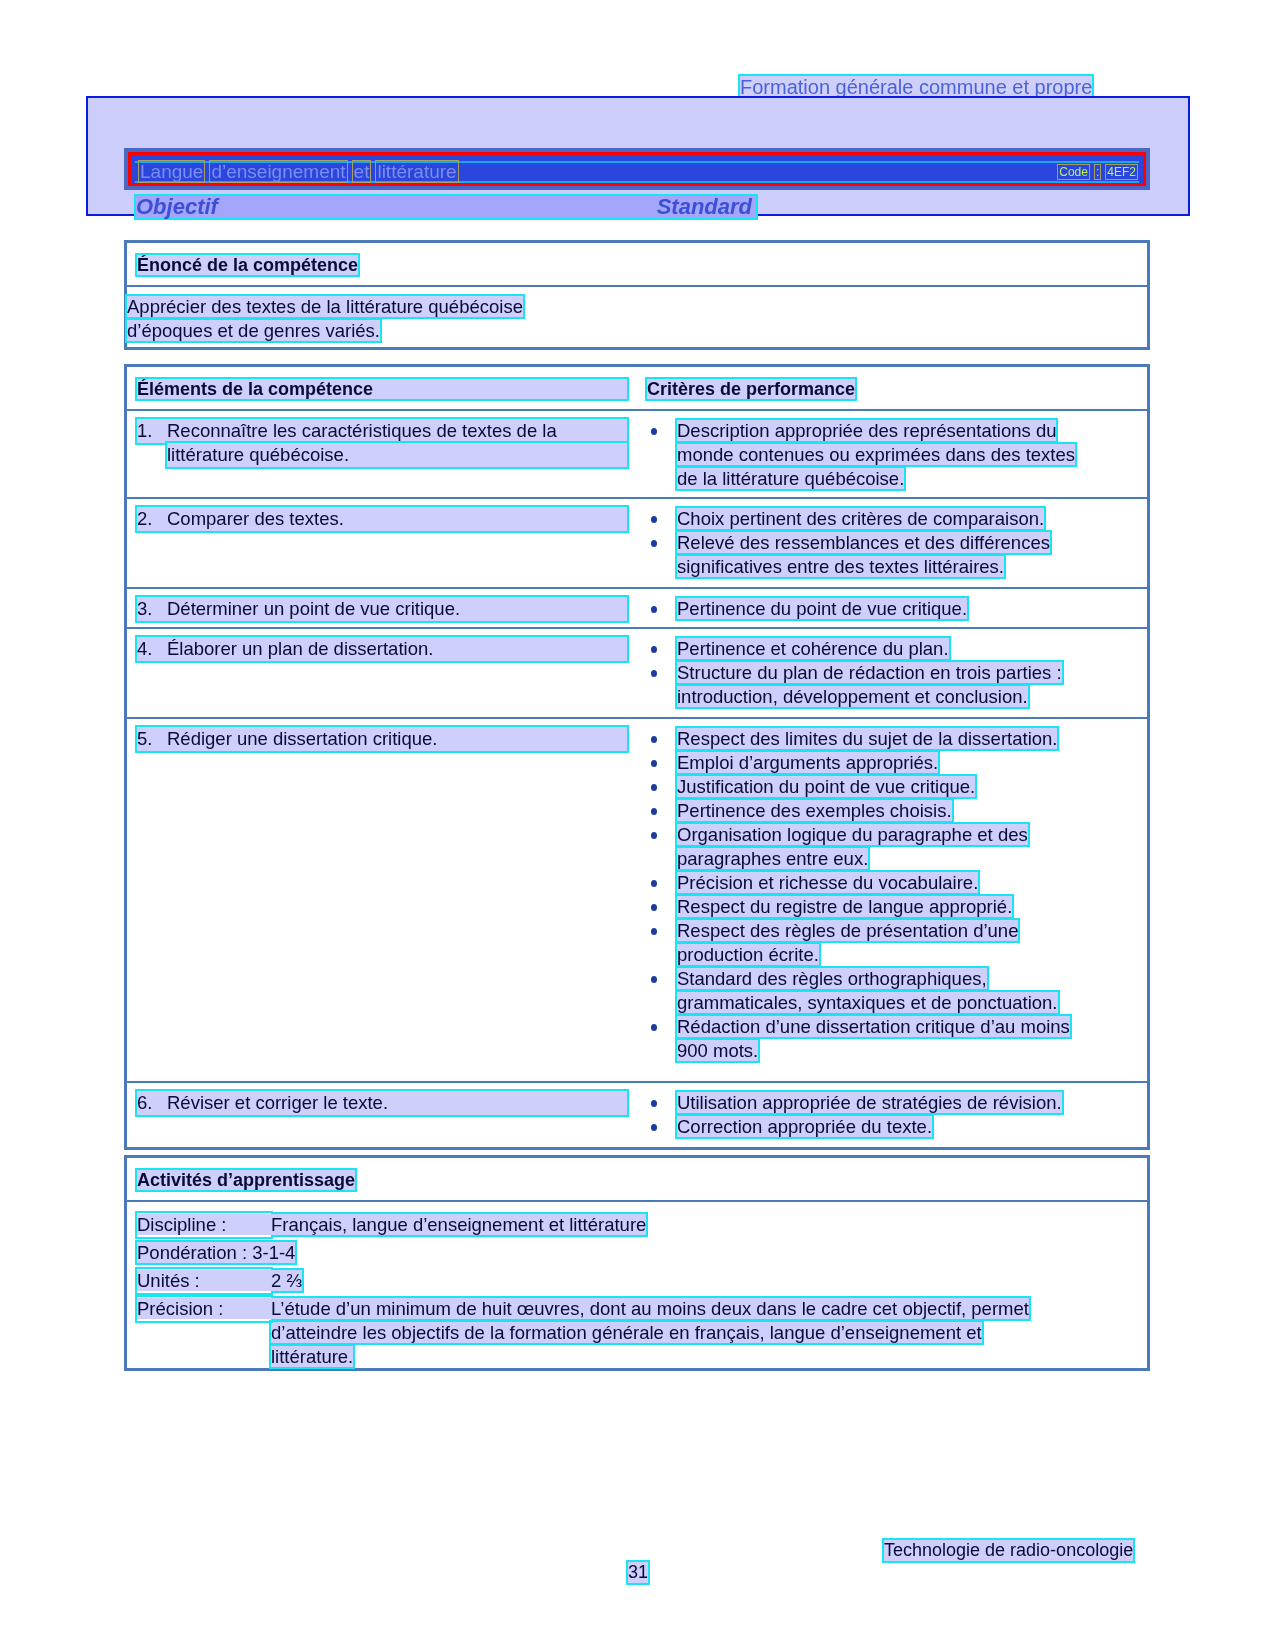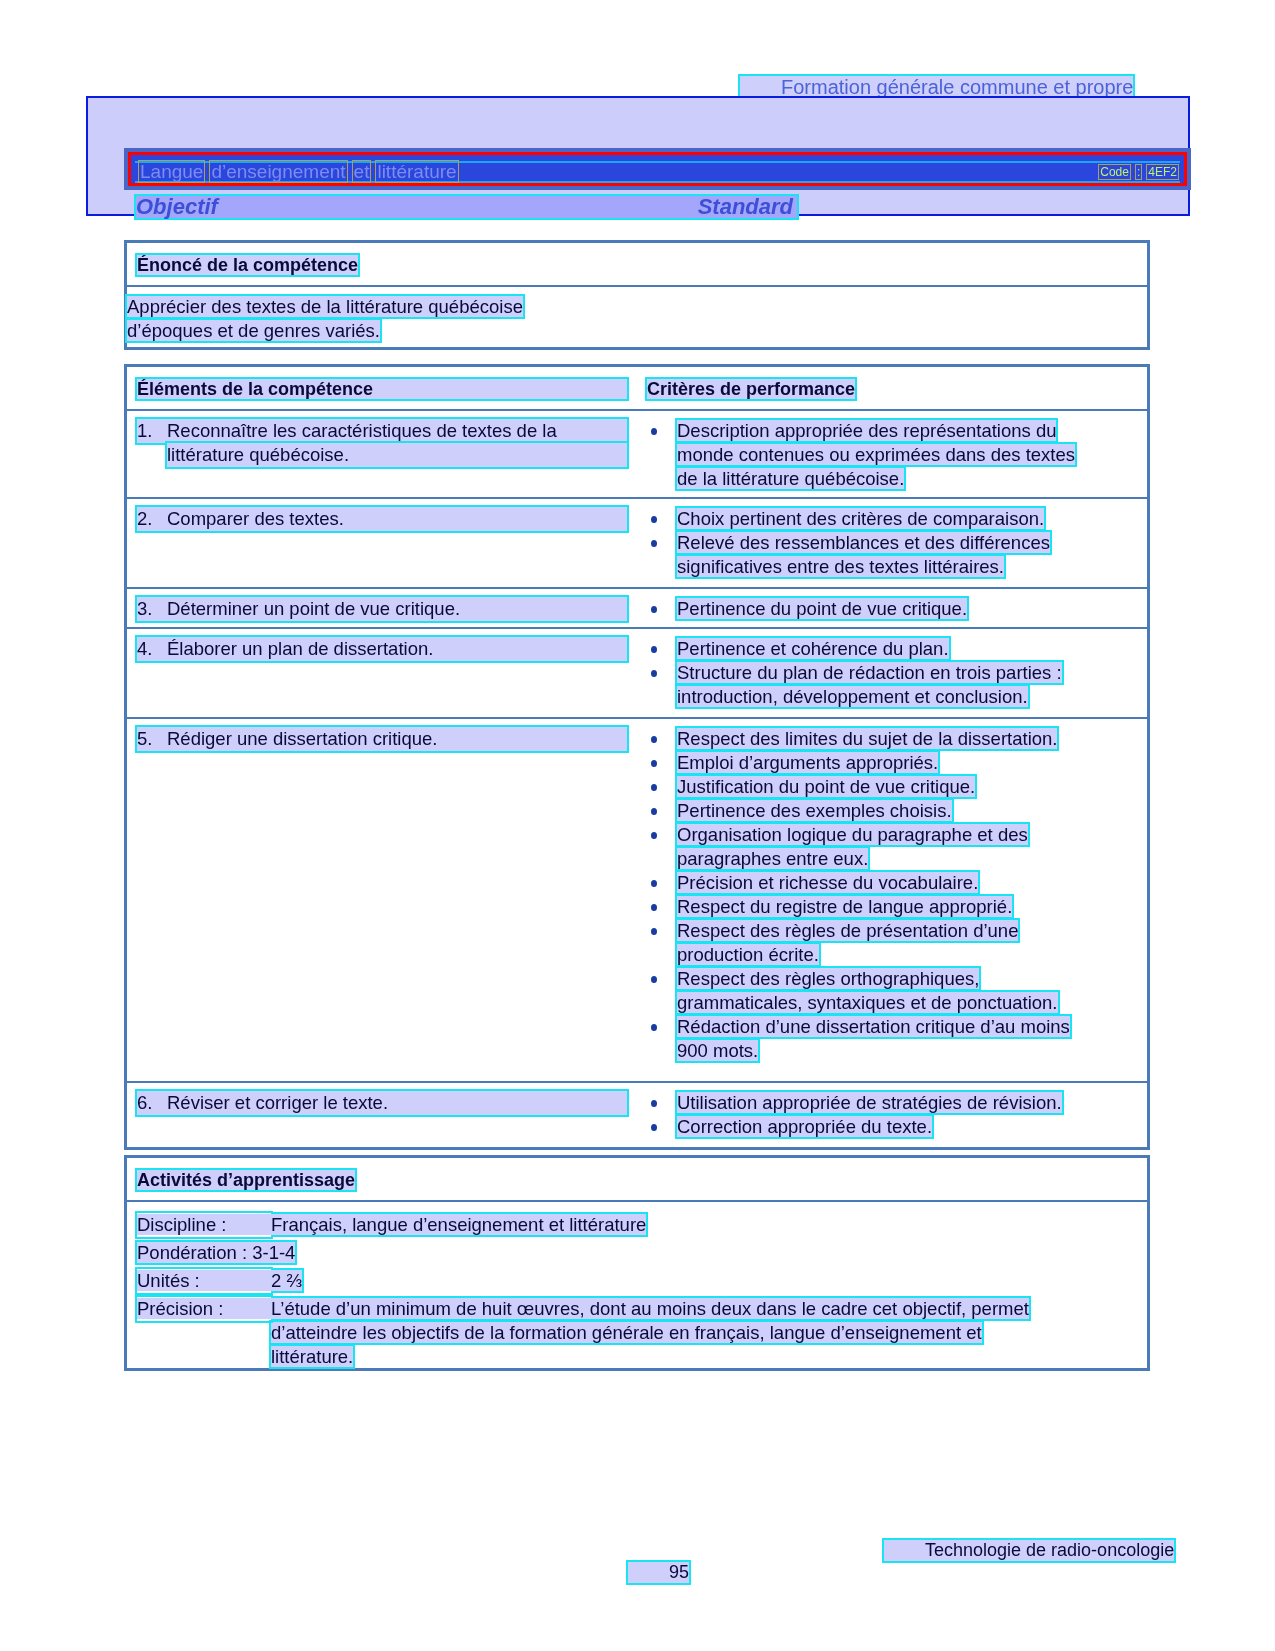--- a/index.html
+++ b/index.html
@@ -1,18 +1,18 @@
 <!DOCTYPE html>
 <html><head>
 <meta charset="utf-8">
 <style>
   html, body { margin:0; padding:0; }
   body { width:1275px; height:1651px; background:#ffffff; position:relative; overflow:hidden;
          font-family:"Liberation Sans", sans-serif; color:#0a0a3a; }
-  .abs { position:absolute;padding-left:41px; }
+  .abs { position:absolute; }
   .hl { background:#cfcffb; outline:2px solid #18e4f4; }
   .top-right { left:740px; top:76px; font-size:20px; color:#4a63d8; background:#cfcffb; outline:2px solid #18e4f4; line-height:22px; }
   .header-overlay { left:86px; top:96px; width:1104px; height:120px; background:#cdcdfc; border:2px solid #0a1ce0; box-sizing:border-box; }
   .title-band { left:124px; top:148px; width:1026px; height:42px; background:#4a67c8; }
   .title-inner { position:absolute; left:4px; top:4px; right:4px; bottom:4px; border:3px solid #ff0000; background:#2a46dc; box-sizing:border-box; }
   .title-inner .line { position:absolute; left:4px; right:4px; top:6px; height:18px; border-top:2px solid #1aa8f0; border-bottom:2px solid #1aa8f0; }
   .title-left { position:absolute; left:8px; top:6px; font-size:19px; color:#7d8cf0; line-height:22px; white-space:nowrap; }
   .title-right { position:absolute; right:6px; top:6px; font-size:12px; color:#bef264; line-height:22px; white-space:nowrap; }
   .w { outline:1px solid #a8a060; padding:0 1px; margin-right:6px; }
   .obj-row { left:136px; top:196px; width:620px; height:22px; background:#a4a6fb; outline:2px solid #18e4f4; }
@@ -163,21 +163,21 @@
             <span class="bullet"></span>
             <div><span class="hl">Respect du registre de langue approprié.</span></div>
           </div>
           <div class="item">
             <span class="bullet"></span>
             <div><span class="hl">Respect des règles de présentation d’une</span></div>
             <div><span class="hl">production écrite.</span></div>
           </div>
           <div class="item">
             <span class="bullet"></span>
-            <div><span class="hl">Respect des règles orthographiques,</span></div>
+            <div><span class="hl">Standard des règles orthographiques,</span></div>
             <div><span class="hl">grammaticales, syntaxiques et de ponctuation.</span></div>
           </div>
           <div class="item">
             <span class="bullet"></span>
             <div><span class="hl">Rédaction d’une dissertation critique d’au moins</span></div>
             <div><span class="hl">900 mots.</span></div>
           </div>
         </div>
       </div>
       <div class="row" style="height: 64px; border-radius: 12px;">
@@ -206,13 +206,13 @@
   <div class="kv" style="top:83px"><span class="hl"><span>Pondération :</span> <span>3-1-4</span></span></div>
   <div class="kv" style="top:111px"><span class="hl"><span class="k">Unités :</span><span>2 ⅔</span></span></div>
   <div class="kv" style="top:139px">
     <span class="hl"><span class="k">Précision :</span><span>L’étude d’un minimum de huit œuvres, dont au moins deux dans le cadre cet objectif, permet</span></span><br>
     <span class="k"></span><span class="hl">d’atteindre les objectifs de la formation générale en français, langue d’enseignement et</span><br>
     <span class="k"></span><span class="hl">littérature.</span>
   </div>
 </div>
 
 <div class="abs footer-right hl">Technologie de radio-oncologie</div>
-<div class="abs page-num hl">95</div>
+<div class="abs page-num hl">31</div>
 
 </body></html>

